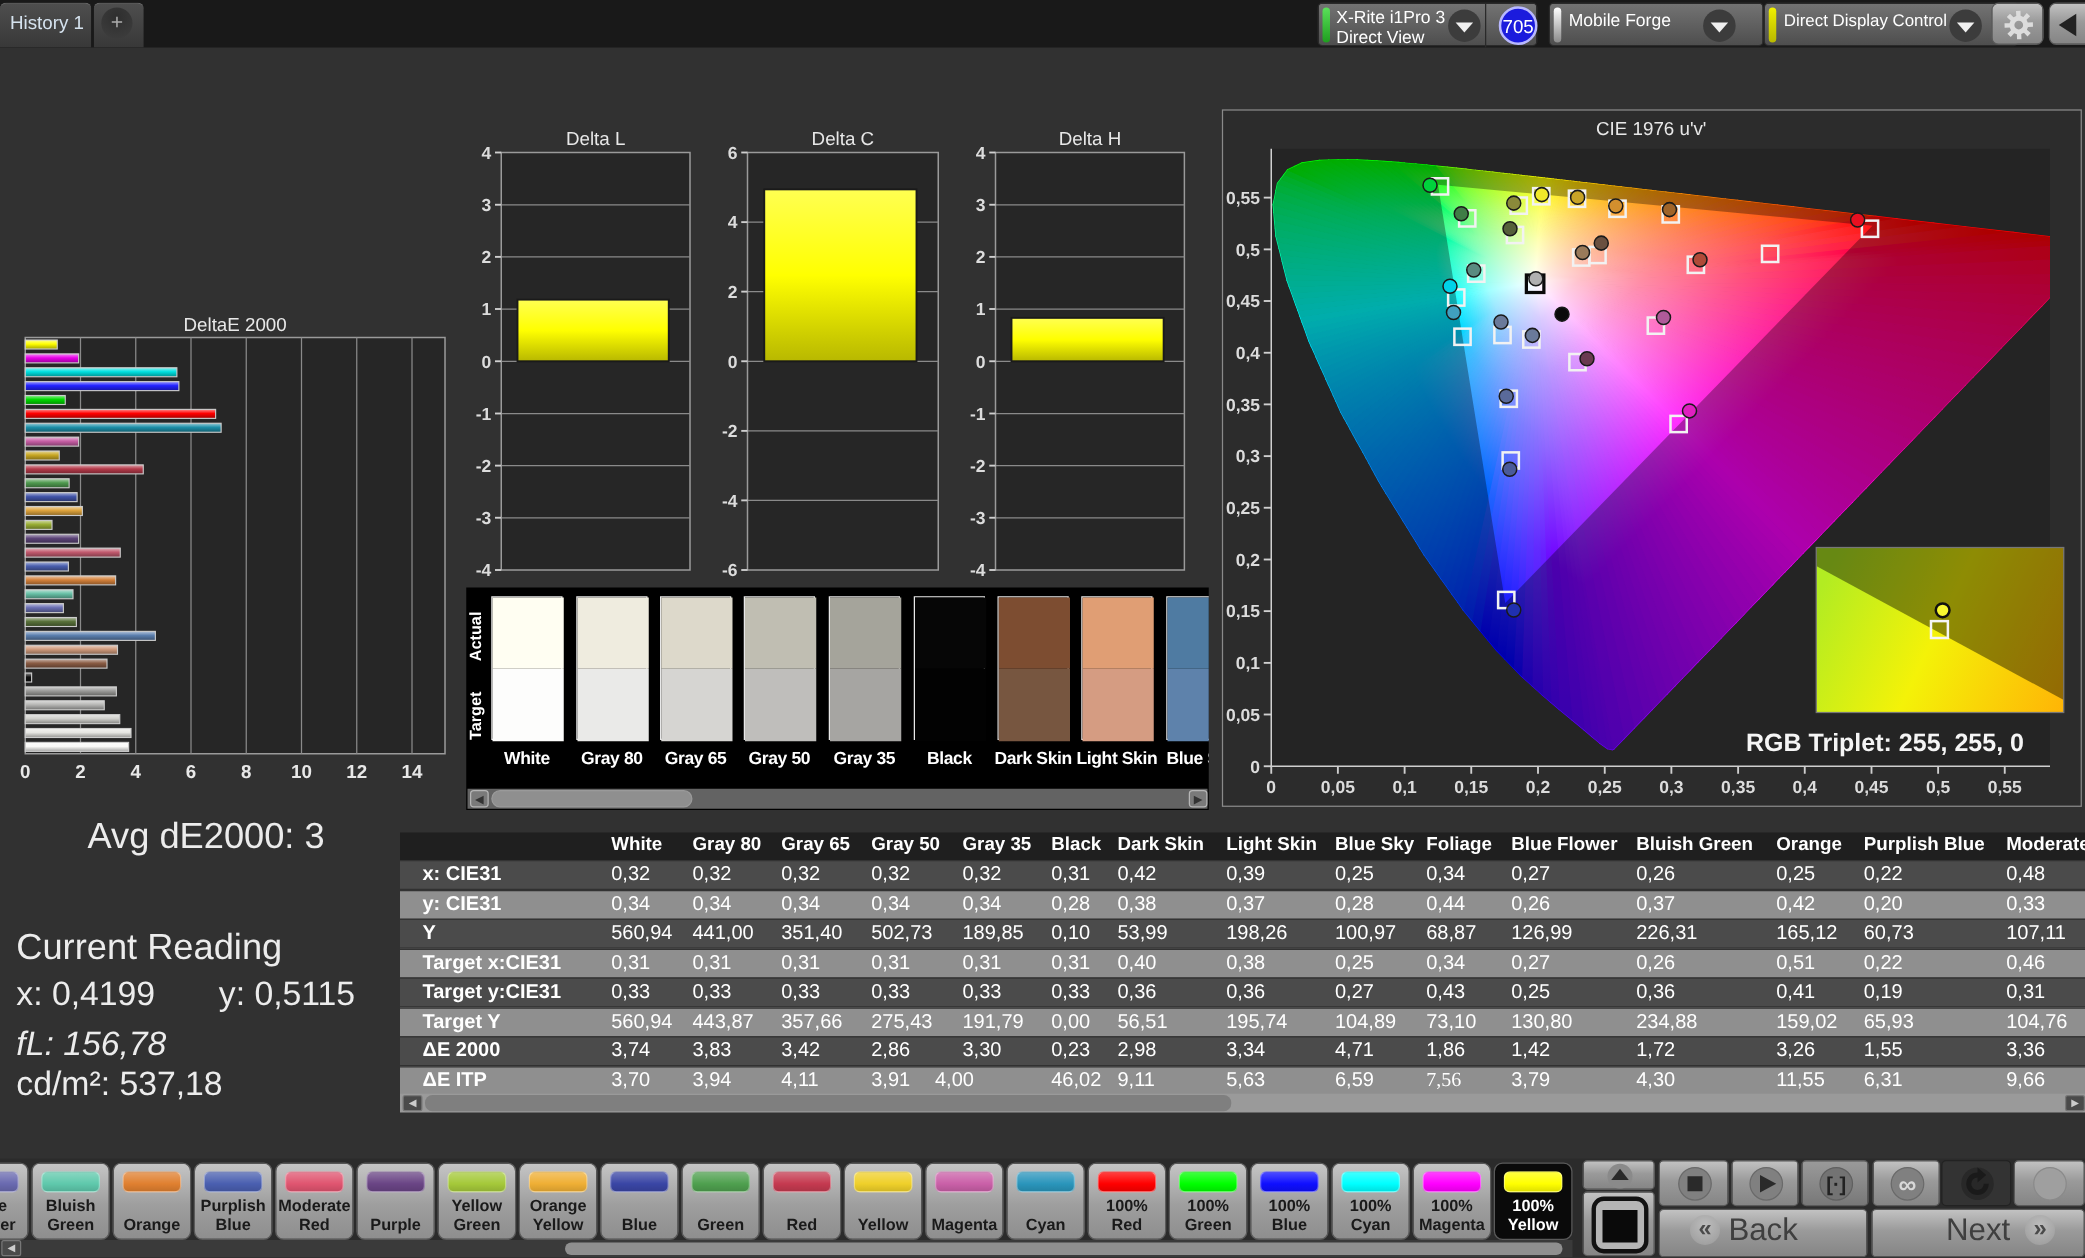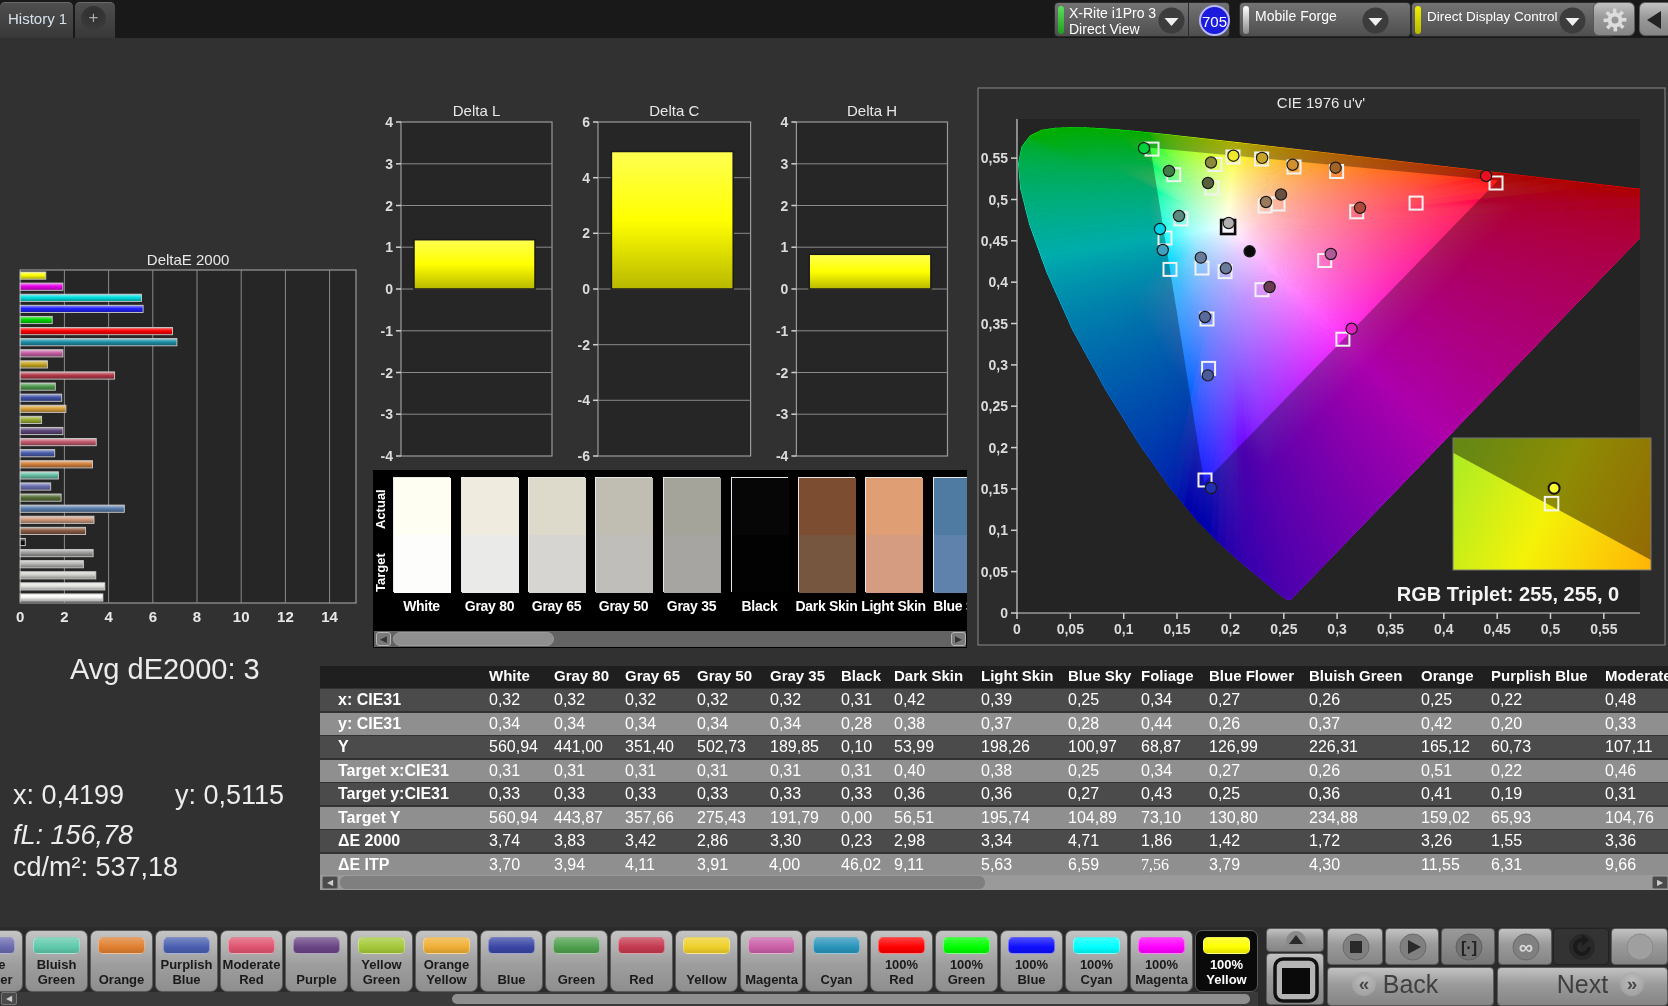--- a/index.html
+++ b/index.html
@@ -2767,20 +2767,21 @@
       <rect x="20.2" y="516.2" width="73.8" height="7.2" fill="url(#bg22)" stroke="#cccccc" stroke-width="0.9"></rect>
       <rect x="20.2" y="527.3" width="65.4" height="7.2" fill="url(#bg23)" stroke="#cccccc" stroke-width="0.9"></rect>
       <rect x="20.2" y="538.4" width="5.1" height="7.2" fill="url(#bg24)" stroke="#cccccc" stroke-width="0.9"></rect>
       <rect x="20.2" y="549.5" width="72.9" height="7.2" fill="url(#bg25)" stroke="#cccccc" stroke-width="0.9"></rect>
       <rect x="20.2" y="560.6" width="63.2" height="7.2" fill="url(#bg26)" stroke="#cccccc" stroke-width="0.9"></rect>
       <rect x="20.2" y="571.7" width="75.6" height="7.2" fill="url(#bg27)" stroke="#cccccc" stroke-width="0.9"></rect>
       <rect x="20.2" y="582.8" width="84.6" height="7.2" fill="url(#bg28)" stroke="#cccccc" stroke-width="0.9"></rect>
       <rect x="20.2" y="593.9" width="82.7" height="7.2" fill="url(#bg29)" stroke="#cccccc" stroke-width="0.9"></rect>
     </svg>
 <div class="big" style="position:absolute;left:70px;top:653px;">Avg dE2000: 3</div>
+<div class="big" style="position:absolute;left:13px;top:742px;">Current Reading</div>
 <div class="med" style="position:absolute;left:13px;top:780px;">x: 0,4199</div>
 <div class="med" style="position:absolute;left:175px;top:780px;">y: 0,5115</div>
 <div class="med" style="position:absolute;left:13px;top:820px;font-style:italic;">fL: 156,78</div>
 <div class="med" style="position:absolute;left:13px;top:852px;">cd/m²: 537,18</div>
 <div style="position:absolute;left:373px;top:470px;width:594px;height:178px;background:#000;overflow:hidden;">
 <div class="vlab" style="top:10px;">Actual</div>
 <div class="vlab" style="top:74px;">Target</div>
 <div style="position:absolute;left:20px;top:7px;width:57px;height:115px;border:1px solid #e8e8e8;">
         <div style="position:absolute;left:0;top:0;width:57px;height:57px;background:#fffef2;"></div>
         <div style="position:absolute;left:0;top:57px;width:57px;height:58px;background:#fdfdfc;"></div>
@@ -2967,21 +2968,21 @@
       <div class="tv" style="left:989px;top:172.0px;">1,72</div>
       <div class="tv" style="left:1101px;top:172.0px;">3,26</div>
       <div class="tv" style="left:1171px;top:172.0px;">1,55</div>
       <div class="tv" style="left:1285px;top:172.0px;">3,36</div>
       <div style="position:absolute;left:0;top:192.5px;width:1348px;height:23px;background:#8f8f8f;border-top:1px solid #333;"></div>
       <div class="tl" style="left:18px;top:195.5px;">ΔE ITP</div>
       <div class="tv" style="left:169px;top:195.5px;">3,70</div>
       <div class="tv" style="left:234px;top:195.5px;">3,94</div>
       <div class="tv" style="left:305px;top:195.5px;">4,11</div>
       <div class="tv" style="left:377px;top:195.5px;">3,91</div>
-      <div class="tv" style="left:449px;top:195.5px;">4,00</div>
+      <div class="tv" style="left:428px;top:195.5px;">4,00</div>
       <div class="tv" style="left:521px;top:195.5px;">46,02</div>
       <div class="tv" style="left:574px;top:195.5px;">9,11</div>
       <div class="tv" style="left:661px;top:195.5px;">5,63</div>
       <div class="tv" style="left:748px;top:195.5px;">6,59</div>
       <div class="tv" style="left:821px;top:195.5px;font-family:Liberation Serif, serif;">7,56</div>
       <div class="tv" style="left:889px;top:195.5px;">3,79</div>
       <div class="tv" style="left:989px;top:195.5px;">4,30</div>
       <div class="tv" style="left:1101px;top:195.5px;">11,55</div>
       <div class="tv" style="left:1171px;top:195.5px;">6,31</div>
       <div class="tv" style="left:1285px;top:195.5px;">9,66</div>

